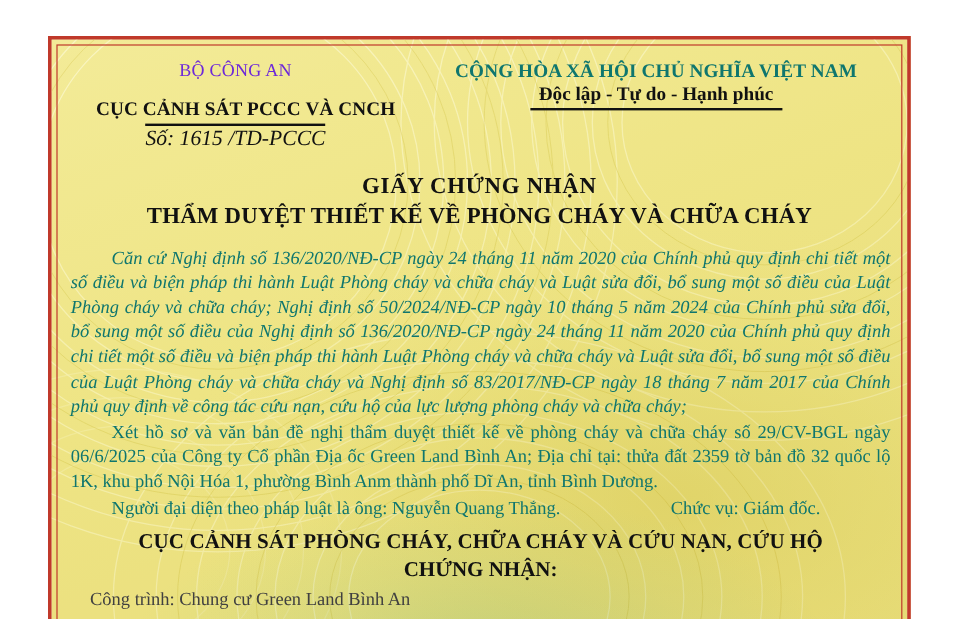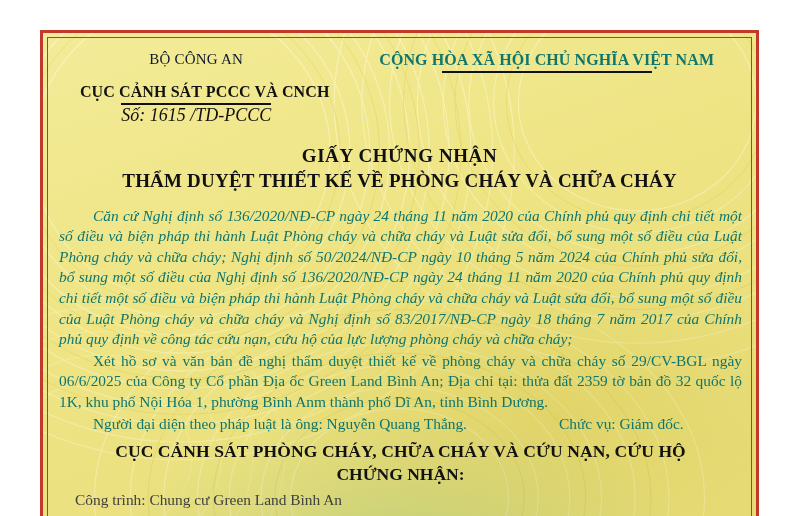--- a/index.html
+++ b/index.html
@@ -38,21 +38,21 @@
     mix-blend-mode:multiply;
   }
 
   .content{position:absolute;inset:0;z-index:4;padding:0;}
 
   
   .header{display:flex;align-items:flex-start;padding:18px 6px 0 6px;}
   .hdr-left{width:42%;text-align:center;}
   .hdr-right{width:58%;text-align:center;}
 
-  .h-line1{font-size:15px;letter-spacing:.2px;color:#0f172a;}
+  .h-line1{font-size:15px;letter-spacing:.2px;color:#6d28d9;}
   .h-line2{font-size:16px;font-weight:bold;color:#111;margin-top:15px;letter-spacing:.1px;padding-left:17px;}
   .h-underline{width:150px;height:1.6px;background:#111;margin:2px auto 0 auto;}
   .h-underline.wide{width:210px;}
   .h-num{font-size:18px;color:#111;margin-top:0;font-style:italic;}
 
   .r-line1{font-size:16px;font-weight:bold;color:#0f766e;letter-spacing:.1px;}
   .r-line2{font-size:16px;font-weight:bold;color:#111;margin-top:1px;}
 
   
   .title-block{text-align:center;margin-top:19px;}
@@ -155,20 +155,21 @@
 
       <div class="header">
         <div class="hdr-left">
           <div class="h-line1">BỘ CÔNG AN</div>
           <div class="h-line2">CỤC CẢNH SÁT PCCC VÀ CNCH</div>
           <div class="h-underline"></div>
           <div class="h-num">Số: 1615 /TD-PCCC</div>
         </div>
         <div class="hdr-right">
           <div class="r-line1">CỘNG HÒA XÃ HỘI CHỦ NGHĨA VIỆT NAM</div>
+          <div class="r-line2">Độc lập - Tự do - Hạnh phúc</div>
           <div class="h-underline wide"></div>
         </div>
       </div>
 
       <div class="title-block">
         <div class="title-1">GIẤY CHỨNG NHẬN</div>
         <div class="title-2">THẨM DUYỆT THIẾT KẾ VỀ PHÒNG CHÁY VÀ CHỮA CHÁY</div>
       </div>
 
       <div class="body-block">

